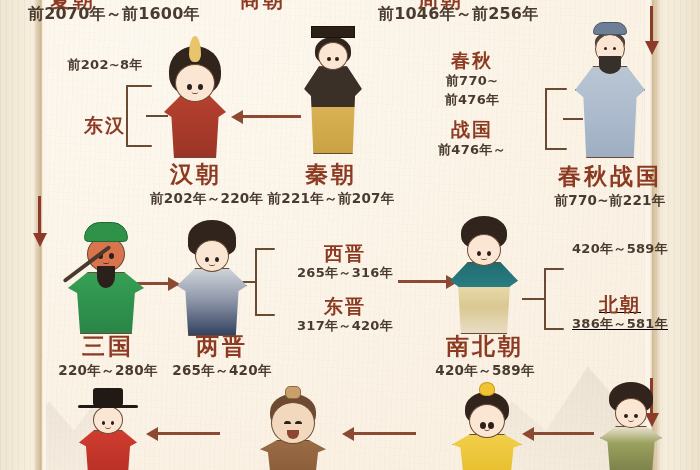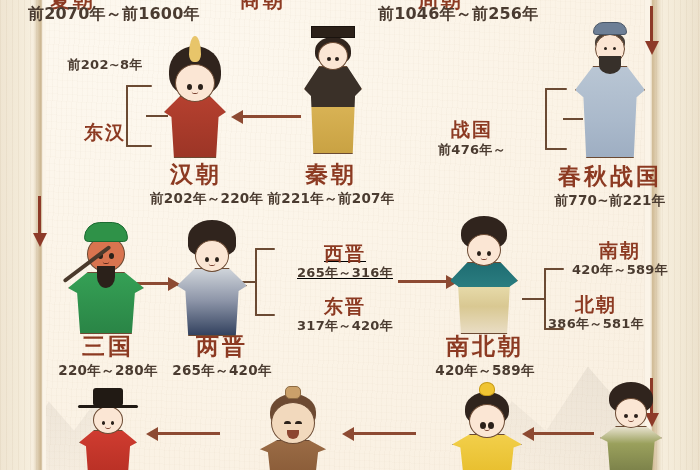--- a/index.html
+++ b/index.html
@@ -132,21 +132,21 @@
     <div class="top-date" style="left:28px;" data-bind="top_row.0.date">前2070年～前1600年</div>
 
     <div class="top-name" style="left:240px;" data-bind="top_row.1.name">商朝</div>
 
     <div class="top-name" style="left:418px;" data-bind="top_row.2.name">周朝</div>
     <div class="top-date" style="left:378px;" data-bind="top_row.2.date">前1046年～前256年</div>
 
     <div class="blk sub" style="left:30px; top:56px; width:150px;">
       <div class="era-date" data-bind="row1.han_sub.0.date">前202~8年</div>
     </div>
-    <div class="blk sub" style="left:30px; top:124px; width:150px;font-family:Liberation Mono, monospace;">
+    <div class="blk sub" style="left:30px; top:115px; width:150px;">
       <div class="era-name" data-bind="row1.han_sub.1.name">东汉</div>
     </div>
 
     <div class="bracket" style="left:126px; top:85px; width:26px; height:62px;">
       <div class="vert"></div>
         <div class="top" style="width:26px;"></div>
       <div class="bot" style="width:26px;"></div>
         <div class="stem" style="left:20px; width:22px;"></div>
     </div>
 
@@ -176,20 +176,25 @@
           <div class="eye r" style="width:4px;height:4px;"></div>
       </div>
       <div class="body" style="top:40px; width:58px; height:88px; background:linear-gradient(180deg,#3a3028 0%,#3a3028 46%,#d8b254 47%,#c9a243 100%);"></div>
     </div>
 
     <div class="blk main" style="left:266px; top:162px; width:130px;">
       <div class="era-name" data-bind="row1.qin.name">秦朝</div>
       <div class="era-date" data-bind="row1.qin.date">前221年～前207年</div>
     </div>
 
+    <div class="blk sub" style="left:420px; top:50px; width:104px;">
+      <div class="era-name" data-bind="row1.cqzg_sub.0.name">春秋</div>
+      <div class="era-date two" data-bind="row1.cqzg_sub.0.date_line1">前770~</div>
+      <div class="era-date two" data-bind="row1.cqzg_sub.0.date_line2">前476年</div>
+    </div>
     <div class="blk sub" style="left:420px; top:119px; width:104px;text-align:center;">
       <div class="era-name" data-bind="row1.cqzg_sub.1.name">战国</div>
       <div class="era-date two" data-bind="row1.cqzg_sub.1.date_line1">前476年～</div>
     </div>
 
     <div class="bracket" style="left:545px; top:88px; width:22px; height:62px;">
       <div class="vert"></div>
         <div class="top" style="width:22px;"></div>
       <div class="bot" style="width:22px;"></div>
         <div class="stem" style="left:18px; width:20px;"></div>
@@ -249,21 +254,21 @@
       <div class="era-date" data-bind="row2.liangjin.date">265年～420年</div>
     </div>
 
     <div class="bracket" style="left:255px; top:248px; width:20px; height:68px;">
       <div class="vert"></div>
         <div class="top" style="width:20px;"></div>
       <div class="bot" style="width:20px;"></div>
         <div class="stem" style="left:-20px; width:20px;"></div>
     </div>
 
-    <div class="blk sub" style="left:280px; top:243px; width:130px;text-decoration:underline;">
+    <div class="blk sub" style="left:280px; top:243px; width:130px;">
       <div class="era-name" data-bind="row2.jin_sub.0.name">西晋</div>
       <div class="era-date" data-bind="row2.jin_sub.0.date">265年～316年</div>
     </div>
     <div class="blk sub" style="left:280px; top:296px; width:130px;">
       <div class="era-name" data-bind="row2.jin_sub.1.name">东晋</div>
       <div class="era-date" data-bind="row2.jin_sub.1.date">317年～420年</div>
     </div>
 
     <div class="arrow-l" style="left:398px; top:280px; width:48px; transform:scaleX(-1);"></div>
 
@@ -283,24 +288,23 @@
     </div>
 
     <div class="bracket" style="left:544px; top:268px; width:20px; height:62px;">
       <div class="vert"></div>
         <div class="top" style="width:20px;"></div>
       <div class="bot" style="width:20px;"></div>
         <div class="stem" style="left:-22px; width:22px;"></div>
     </div>
 
     <div class="blk sub" style="left:562px; top:240px; width:116px;">
-      <div class="era-name" data-bind="row2.nbc_sub.0.name">南朝</div>
       <div class="era-date" data-bind="row2.nbc_sub.0.date">420年～589年</div>
     </div>
-    <div class="blk sub" style="left:538px; top:294px; width:116px;">
+    <div class="blk sub" style="left:562px; top:294px; width:116px;text-decoration:underline;">
       <div class="era-name" data-bind="row2.nbc_sub.1.name">北朝</div>
       <div class="era-date" data-bind="row2.nbc_sub.1.date">386年～581年</div>
     </div>
 
     <div class="arrow-d" style="left:650px; top:378px; height:36px;"></div>
 
     <div class="fig" style="left:72px; top:388px; width:72px; height:82px;">
       <div class="hat" style="top:0px; width:30px;height:18px;background:#211a14;border-radius:3px;"></div>
       <div style="position:absolute;left:50%;transform:translateX(-50%);top:17px;width:60px;height:3px;background:#211a14;z-index:5;border-radius:2px;"></div>
       <div class="head" style="top:18px; width:30px; height:28px;">

